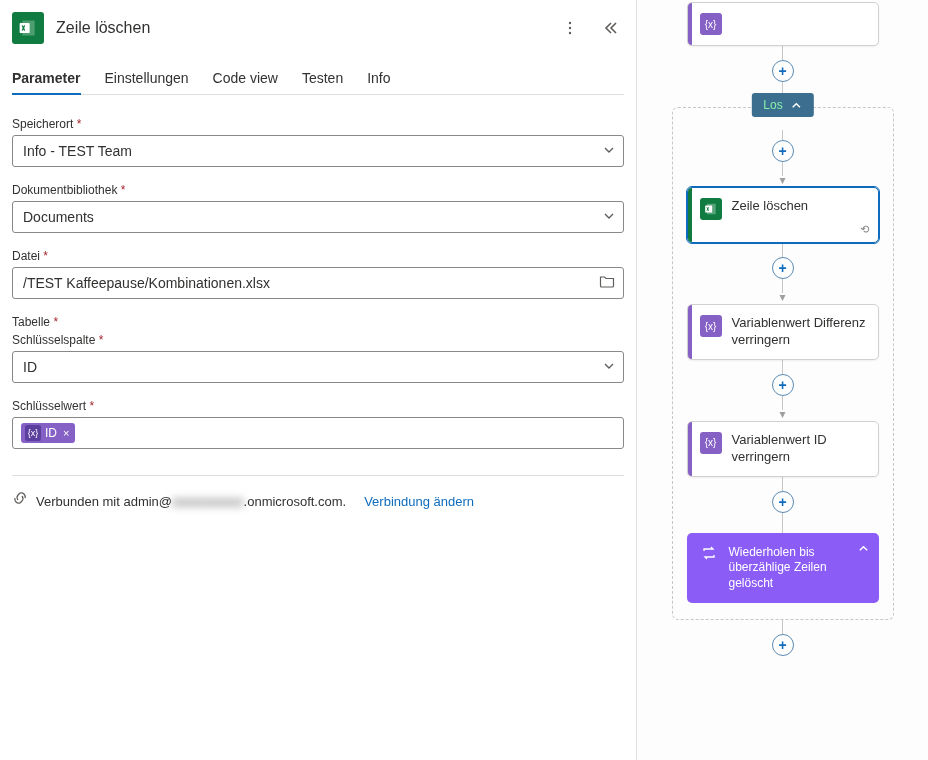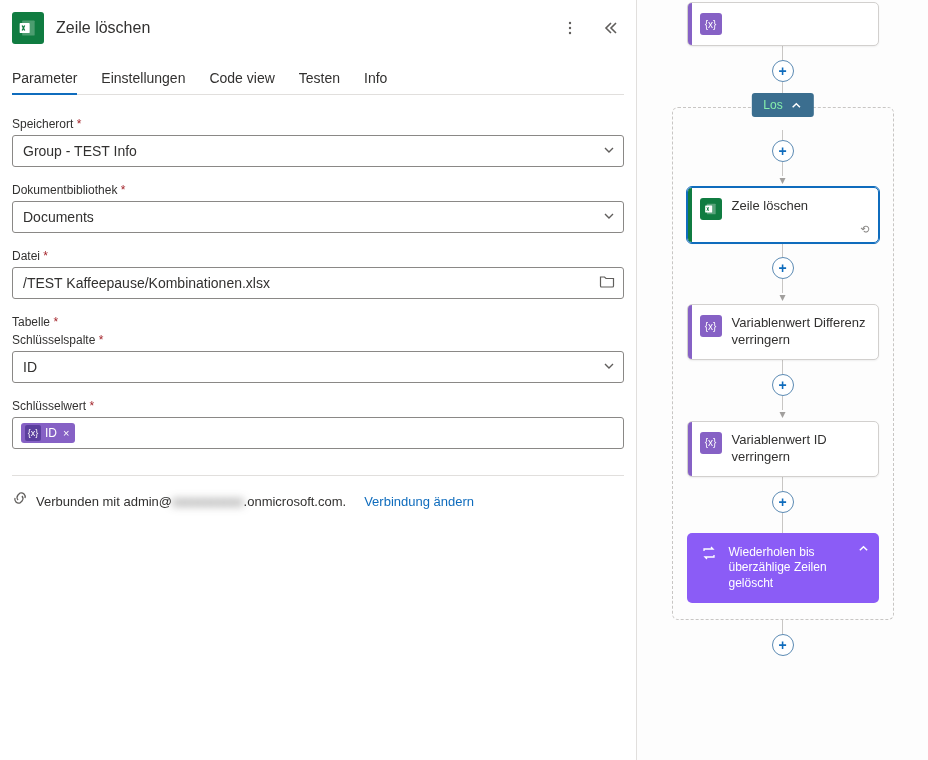--- a/index.html
+++ b/index.html
@@ -5,21 +5,21 @@
 *{box-sizing:border-box;margin:0;padding:0;font-family:"Segoe UI",Arial,sans-serif}
 body{display:flex;width:928px;height:760px;background:#fff;overflow:hidden}
 .left-panel{width:636px;padding:12px 12px 0 12px;display:flex;flex-direction:column}
 .header{display:flex;align-items:center;gap:12px;padding-bottom:18px}
 .excel-icon{width:32px;height:32px;border-radius:3px;background:#107c41;display:flex;align-items:center;justify-content:center}
 .excel-icon svg{width:20px;height:20px}
 .header-title{flex:1;font-size:16px;color:#323130}
 .hdr-btn{width:28px;height:28px;display:flex;align-items:center;justify-content:center;cursor:pointer;border-radius:4px;color:#605e5c}
 .tabs{display:flex;gap:24px;border-bottom:1px solid #e1dfdd;padding:0 0 0 0}
 .tab{font-size:14px;color:#323130;padding:8px 0;cursor:pointer;position:relative}
-.tab.active{font-weight:400}
+.tab.active{font-weight:700}
 .tab.active::after{content:"";position:absolute;left:0;right:0;bottom:-1px;height:2px;background:#0f6cbd}
 .form{padding-top:22px;display:flex;flex-direction:column}
 .label{font-size:12px;color:#323130;margin-bottom:4px}
 .req{color:#a4262c}
 .select-box{position:relative;border:1px solid #8a8886;border-radius:3px;height:32px;display:flex;align-items:center;padding:0 32px 0 10px;font-size:14px;color:#323130;margin-bottom:16px;cursor:pointer}
 .chevron{position:absolute;right:8px;top:50%;transform:translateY(-50%);color:#605e5c}
 .file-box{position:relative;border:1px solid #8a8886;border-radius:3px;height:32px;display:flex;align-items:center;padding:0 34px 0 10px;font-size:14px;color:#323130;margin-bottom:16px}
 .folder-icon{position:absolute;right:8px;top:50%;transform:translateY(-50%);color:#605e5c;cursor:pointer}
 .token-box{border:1px solid #8a8886;border-radius:3px;min-height:32px;display:flex;align-items:center;padding:4px 8px;margin-bottom:16px}
 .token{display:inline-flex;align-items:center;background:#8661c5;color:#fff;font-size:12px;border-radius:3px;padding:2px 6px 2px 4px;gap:4px}
@@ -84,21 +84,21 @@
     <div class="tab active">Parameter</div>
     <div class="tab">Einstellungen</div>
     <div class="tab">Code view</div>
     <div class="tab">Testen</div>
     <div class="tab">Info</div>
   </div>
 
   <div class="form">
     <div class="label"><span>Speicherort</span> <span class="req">*</span></div>
     <div class="select-box">
-      <span>Group - TEST Info</span>
+      <span>Info - TEST Team</span>
       <span class="chevron"><svg width="12" height="12" viewBox="0 0 12 12" fill="none" stroke="currentColor" stroke-width="1.4">
             <path d="M2 4l4 4 4-4"></path>
           </svg></span>
     </div>
 
     <div class="label"><span>Dokumentbibliothek</span> <span class="req">*</span></div>
     <div class="select-box">
       <span>Documents</span>
       <span class="chevron"><svg width="12" height="12" viewBox="0 0 12 12" fill="none" stroke="currentColor" stroke-width="1.4">
             <path d="M2 4l4 4 4-4"></path>

